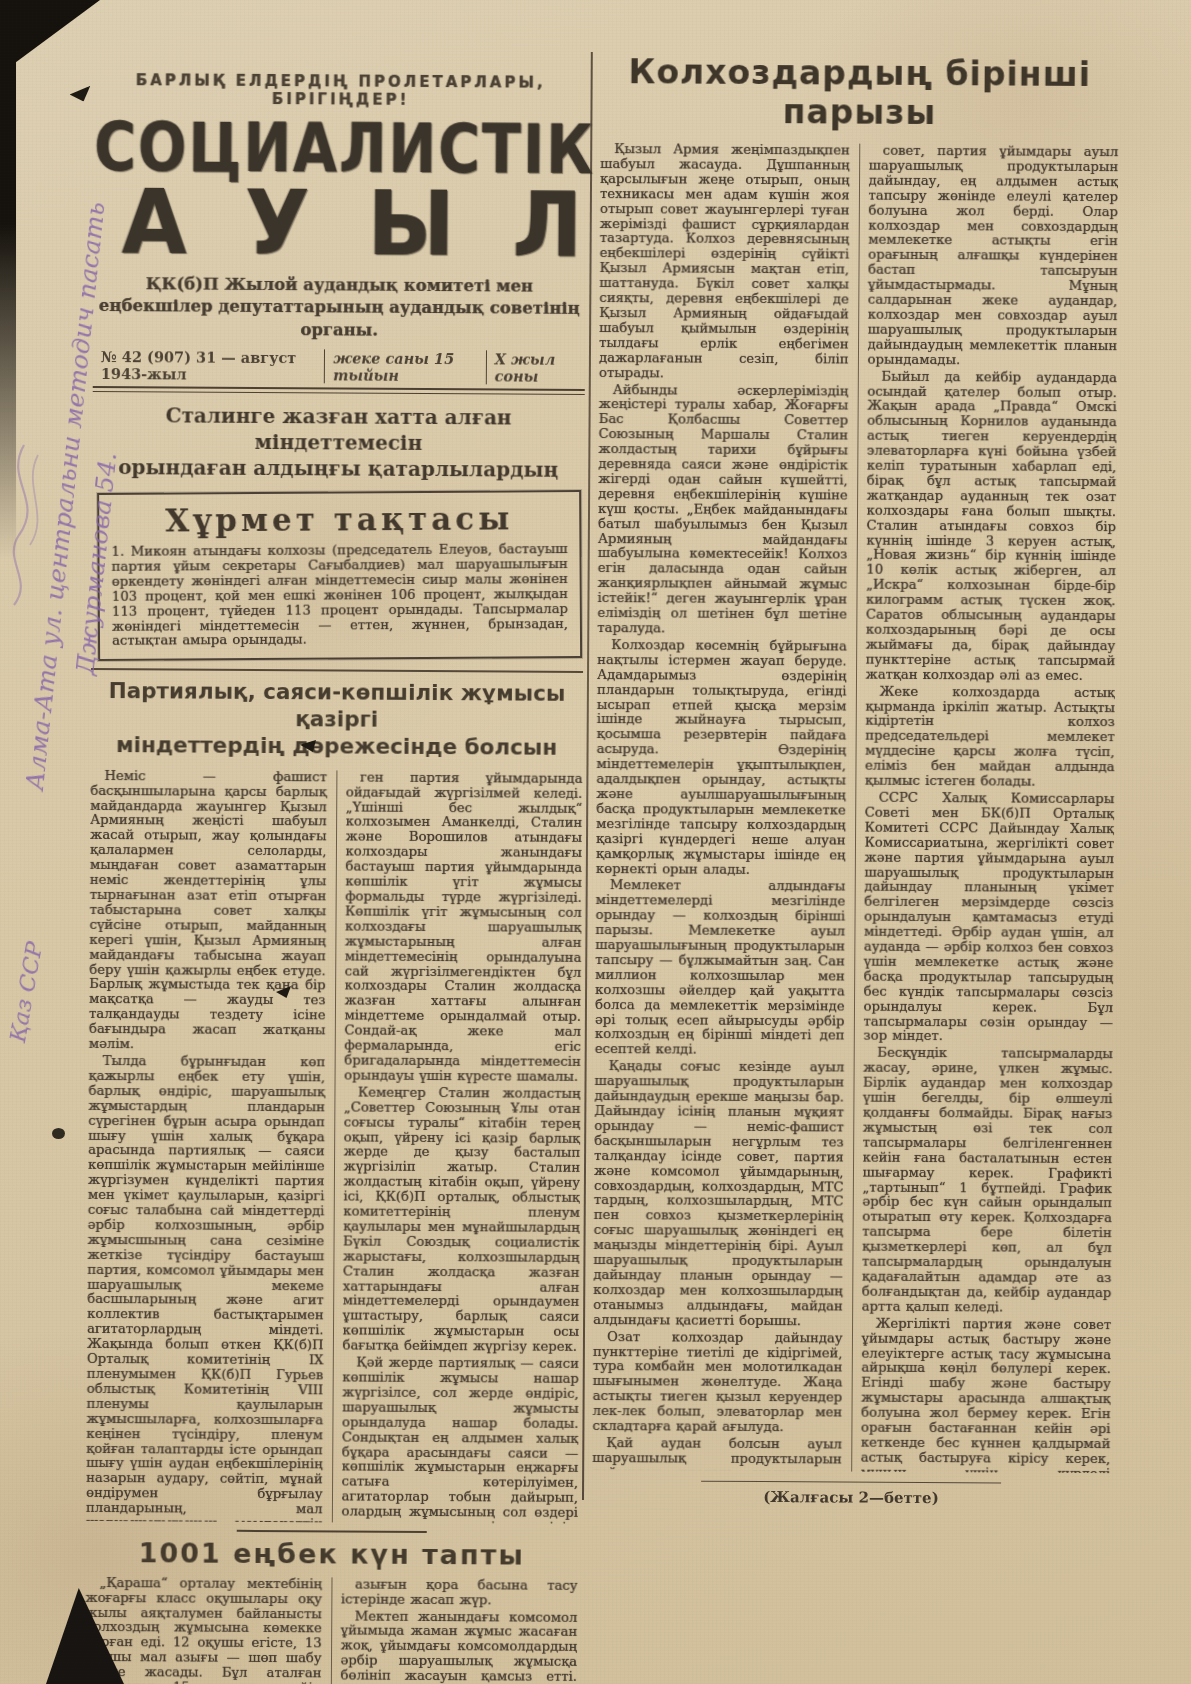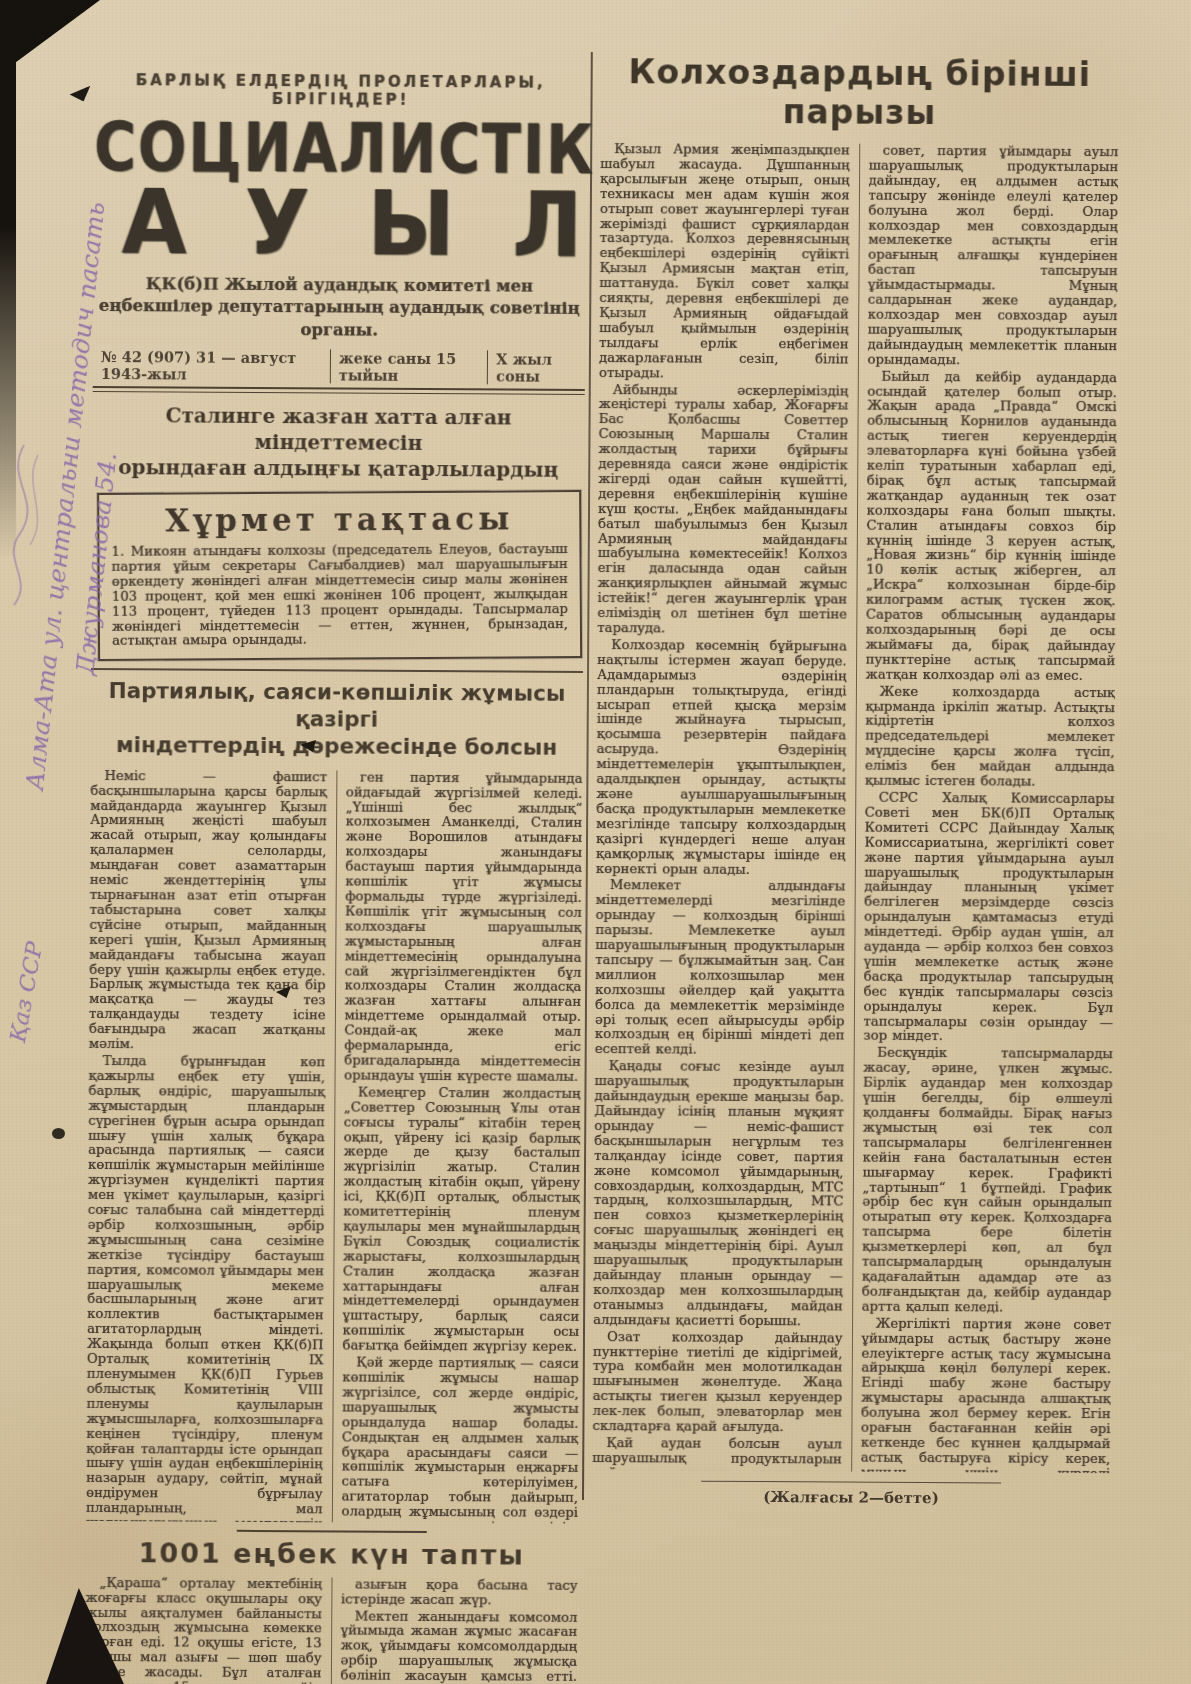--- a/index.html
+++ b/index.html
@@ -45,21 +45,21 @@
          filter:blur(.6px);text-shadow:1px 1px 1px rgba(40,34,26,.55),-1px 0 1px rgba(40,34,26,.35);}
   .mast2{font-family:"DejaVu Sans",sans-serif;font-weight:bold;font-size:84px;
          letter-spacing:58px;text-align:center;color:#3b342b;margin-top:-6px;margin-left:28px;
          transform:scaleY(1.05);filter:blur(.7px);
          text-shadow:1px 1px 1px rgba(40,34,26,.55),-1px 0 1px rgba(40,34,26,.35);}
   .org-line{font-weight:bold;font-size:16.5px;text-align:center;line-height:1.35;
             color:#473d30;margin-top:2px;filter:blur(.3px);}
   .issue-line{font-size:14.5px;font-weight:bold;color:#4c4234;text-align:left;
               margin-top:8px;display:flex;filter:blur(.3px);}
   .issue-line span{padding:0 8px;}
-  .issue-line span + span{border-left:1.5px solid #4c4234;}
+  .issue-line span + span{border-left:1.5px solid #4c4234;font-style:italic;}
   .mast-rule{border-top:2.5px solid #4c4032;border-bottom:1px solid #4c4032;height:3px;margin:4px 0 10px 0;}
   
   .kicker{font-weight:bold;font-size:20px;text-align:center;line-height:1.3;color:#42382c;filter:blur(.35px);}
   .honor-box{border:2.5px solid #4a4036;margin:10px 2px 0 6px;padding:6px 12px 10px 12px;
              transform:rotate(-.7deg);box-shadow:0 0 0 1px rgba(74,64,54,.25);}
   .honor-title{font-weight:bold;font-size:31px;text-align:center;letter-spacing:4px;
                color:#42382c;margin:2px 0 6px 0;filter:blur(.45px);}
   .thin-rule{border-top:2px solid #55493a;margin:10px 0 8px 0;}
   
   .sec-head{font-family:"DejaVu Sans",sans-serif;font-weight:bold;font-size:21.5px;

